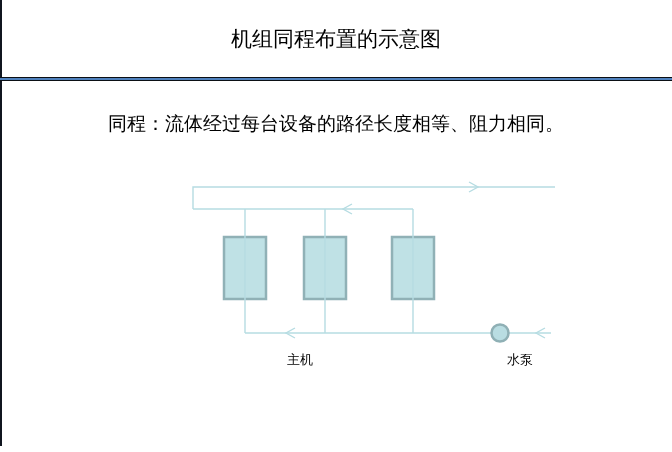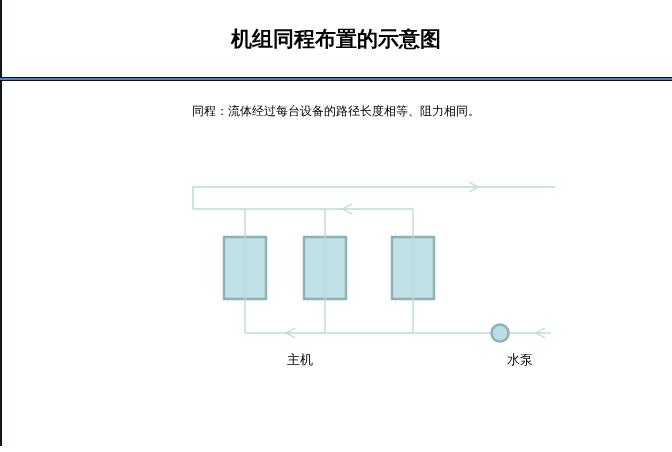--- a/index.html
+++ b/index.html
@@ -9,31 +9,31 @@
   }
   .frame-left{
     position:absolute;left:0;top:0;width:2px;height:446px;
     background:var(--frame-border,#10151f);
   }
   .titlebar{
     position:absolute;top:0;left:0;right:0;height:77px;
     display:flex;align-items:center;justify-content:center;
   }
   .titlebar h1{
-    margin:14px;font-size:21px;font-weight:bold;color:var(--text,#000);
+    margin:14px;font-size:21px;font-weight:normal;color:var(--text,#000);
   }
   .divider{
     position:absolute;top:77px;left:0;right:0;height:2px;
     background:var(--divider-blue,#4f81bd);
     border-top:1px solid var(--divider-dark,#0b0f14);
     border-bottom:1px solid var(--divider-dark,#0b0f14);
   }
   .subtitle{
-    position:absolute;top:103px;left:0;right:0;margin:0;
-    text-align:center;font-size:12px;color:var(--text,#000);
+    position:absolute;top:103px;left:0;right:0;margin:8px;
+    text-align:center;font-size:19px;color:var(--text,#000);
   }
   .diagram{position:absolute;left:0;top:0;width:672px;height:452px;}
   .pipe{fill:none;stroke:var(--pipe,#b6dce2);stroke-width:1.4;}
   .arrow{fill:none;stroke:var(--pipe,#b6dce2);stroke-width:1.4;stroke-linejoin:miter;}
   .unit{fill:var(--unit-fill,#bfe1e5);stroke:var(--unit-border,#90b1b6);stroke-width:2.5;}
   .pump{fill:var(--pump-fill,#b9dde2);stroke:var(--pump-border,#8fb0b5);stroke-width:2.5;}
   .dlabel{fill:var(--text,#000);font-size:13px;text-anchor:middle;
     font-family:"Liberation Sans","DejaVu Sans",sans-serif;}
 </style>
 </head>

